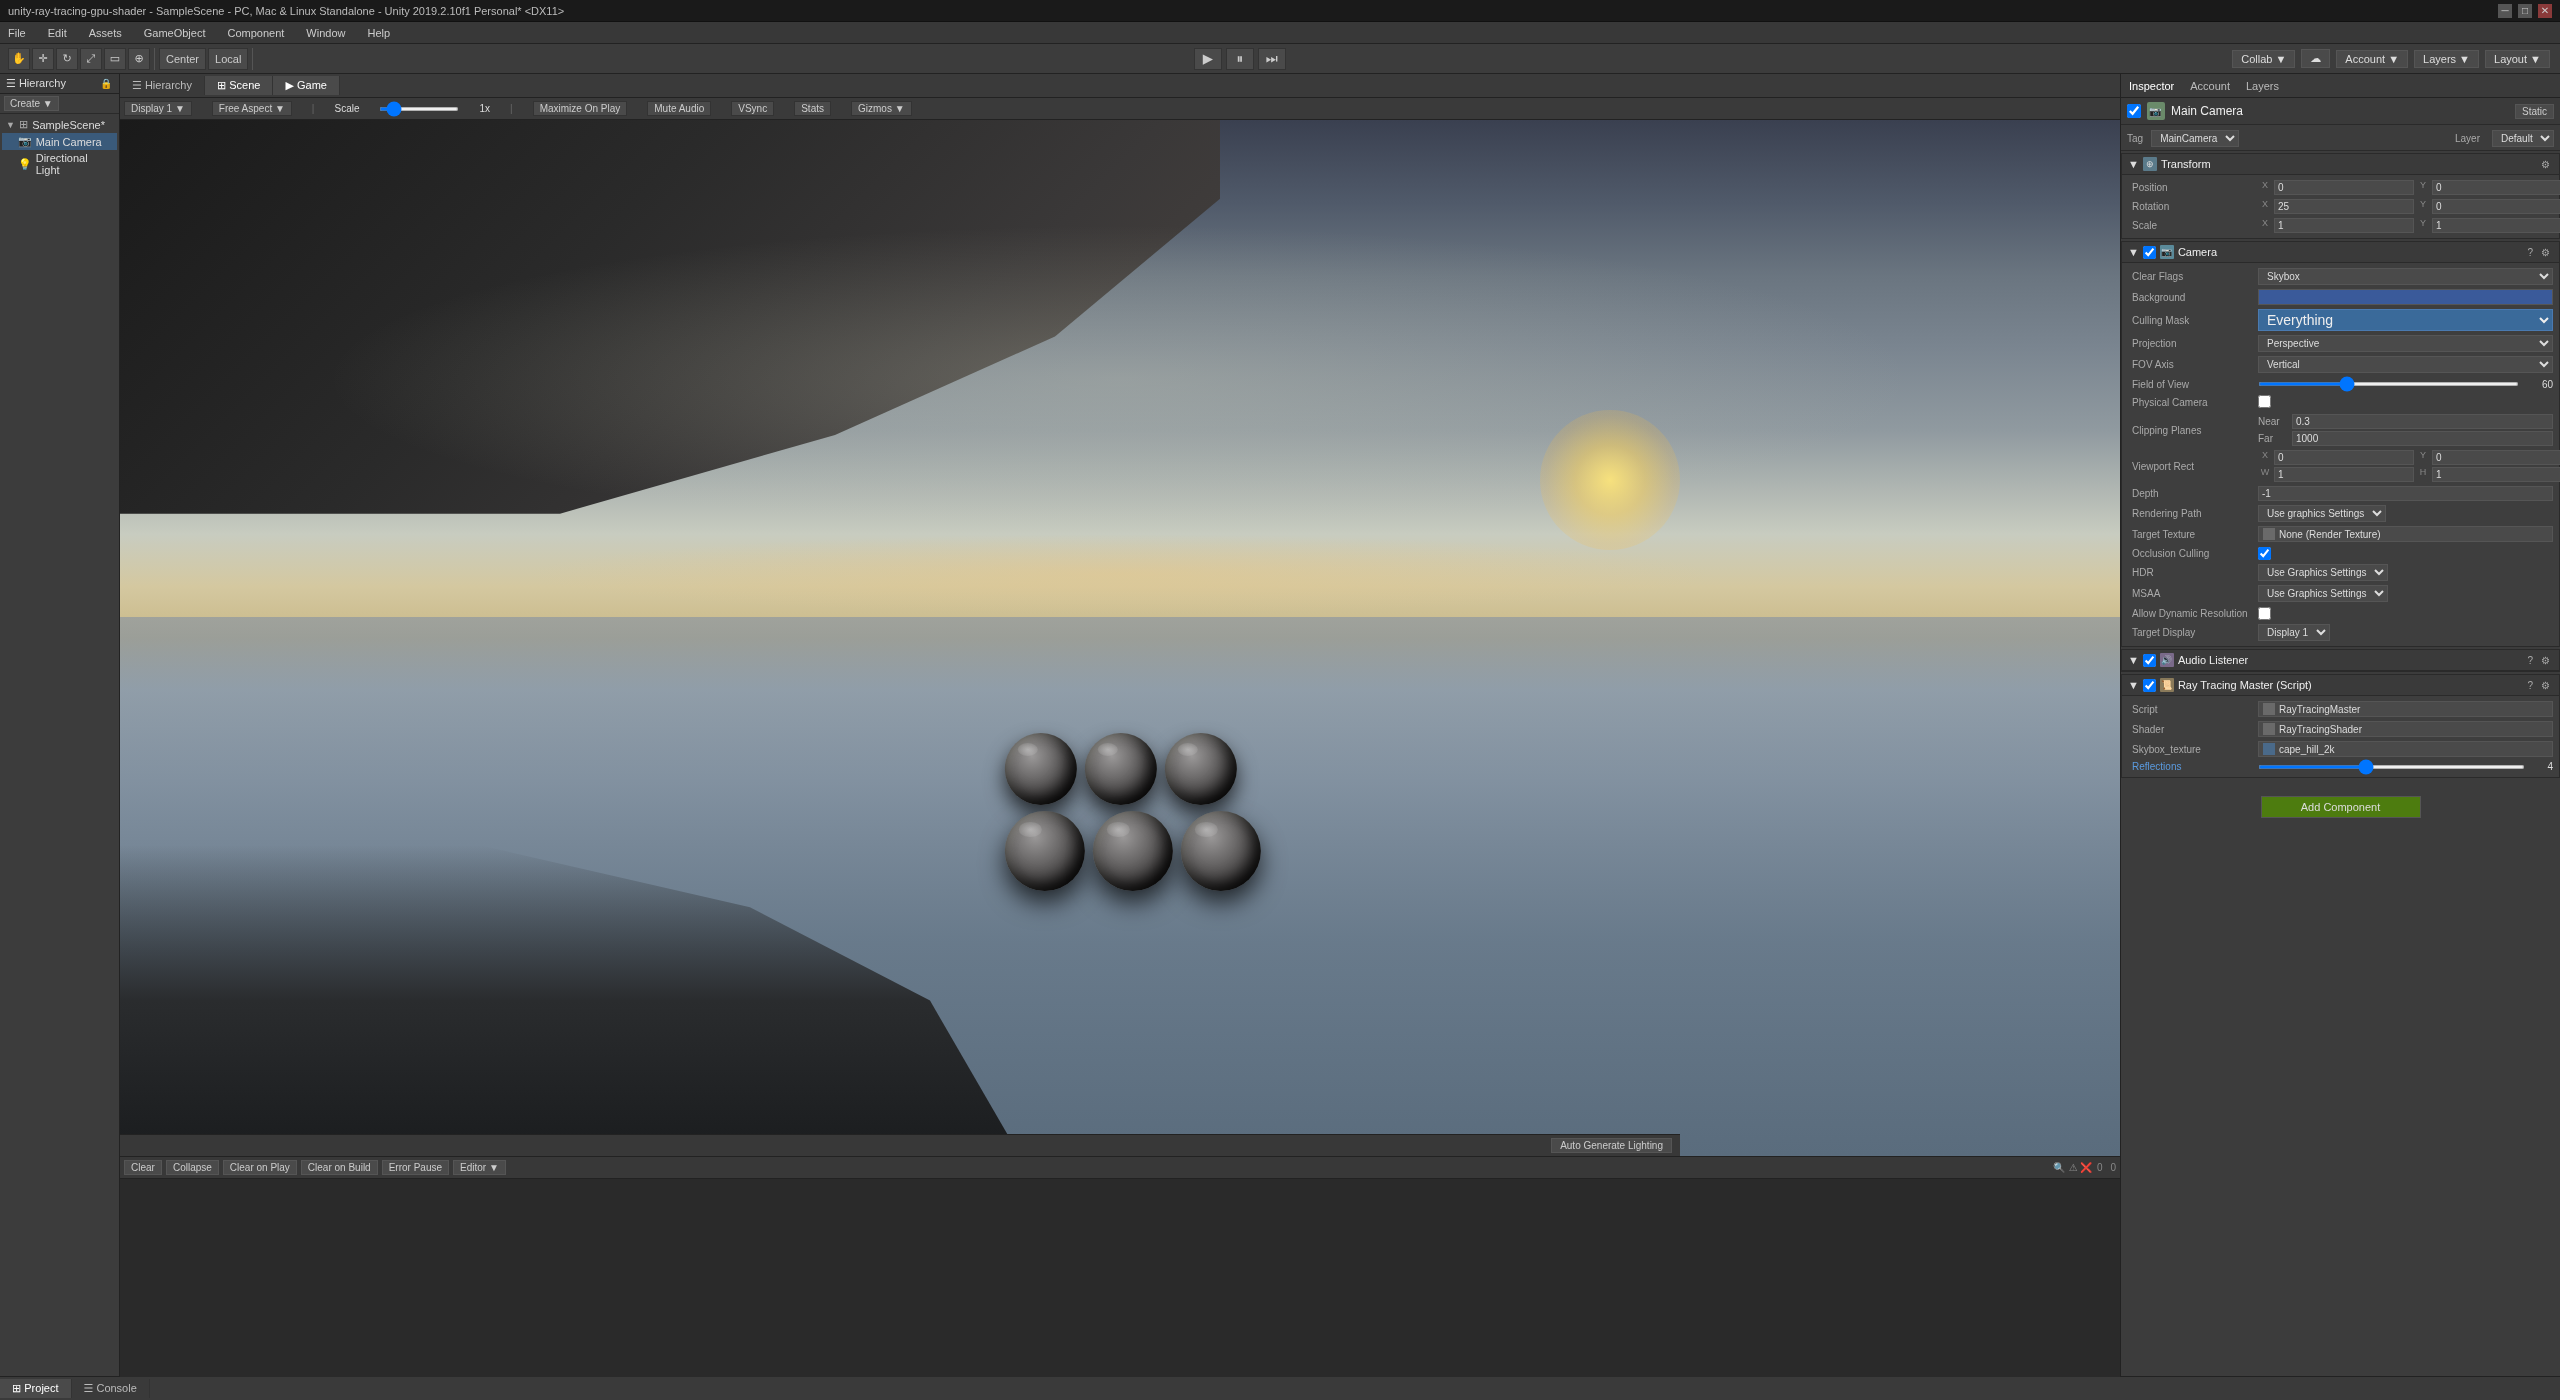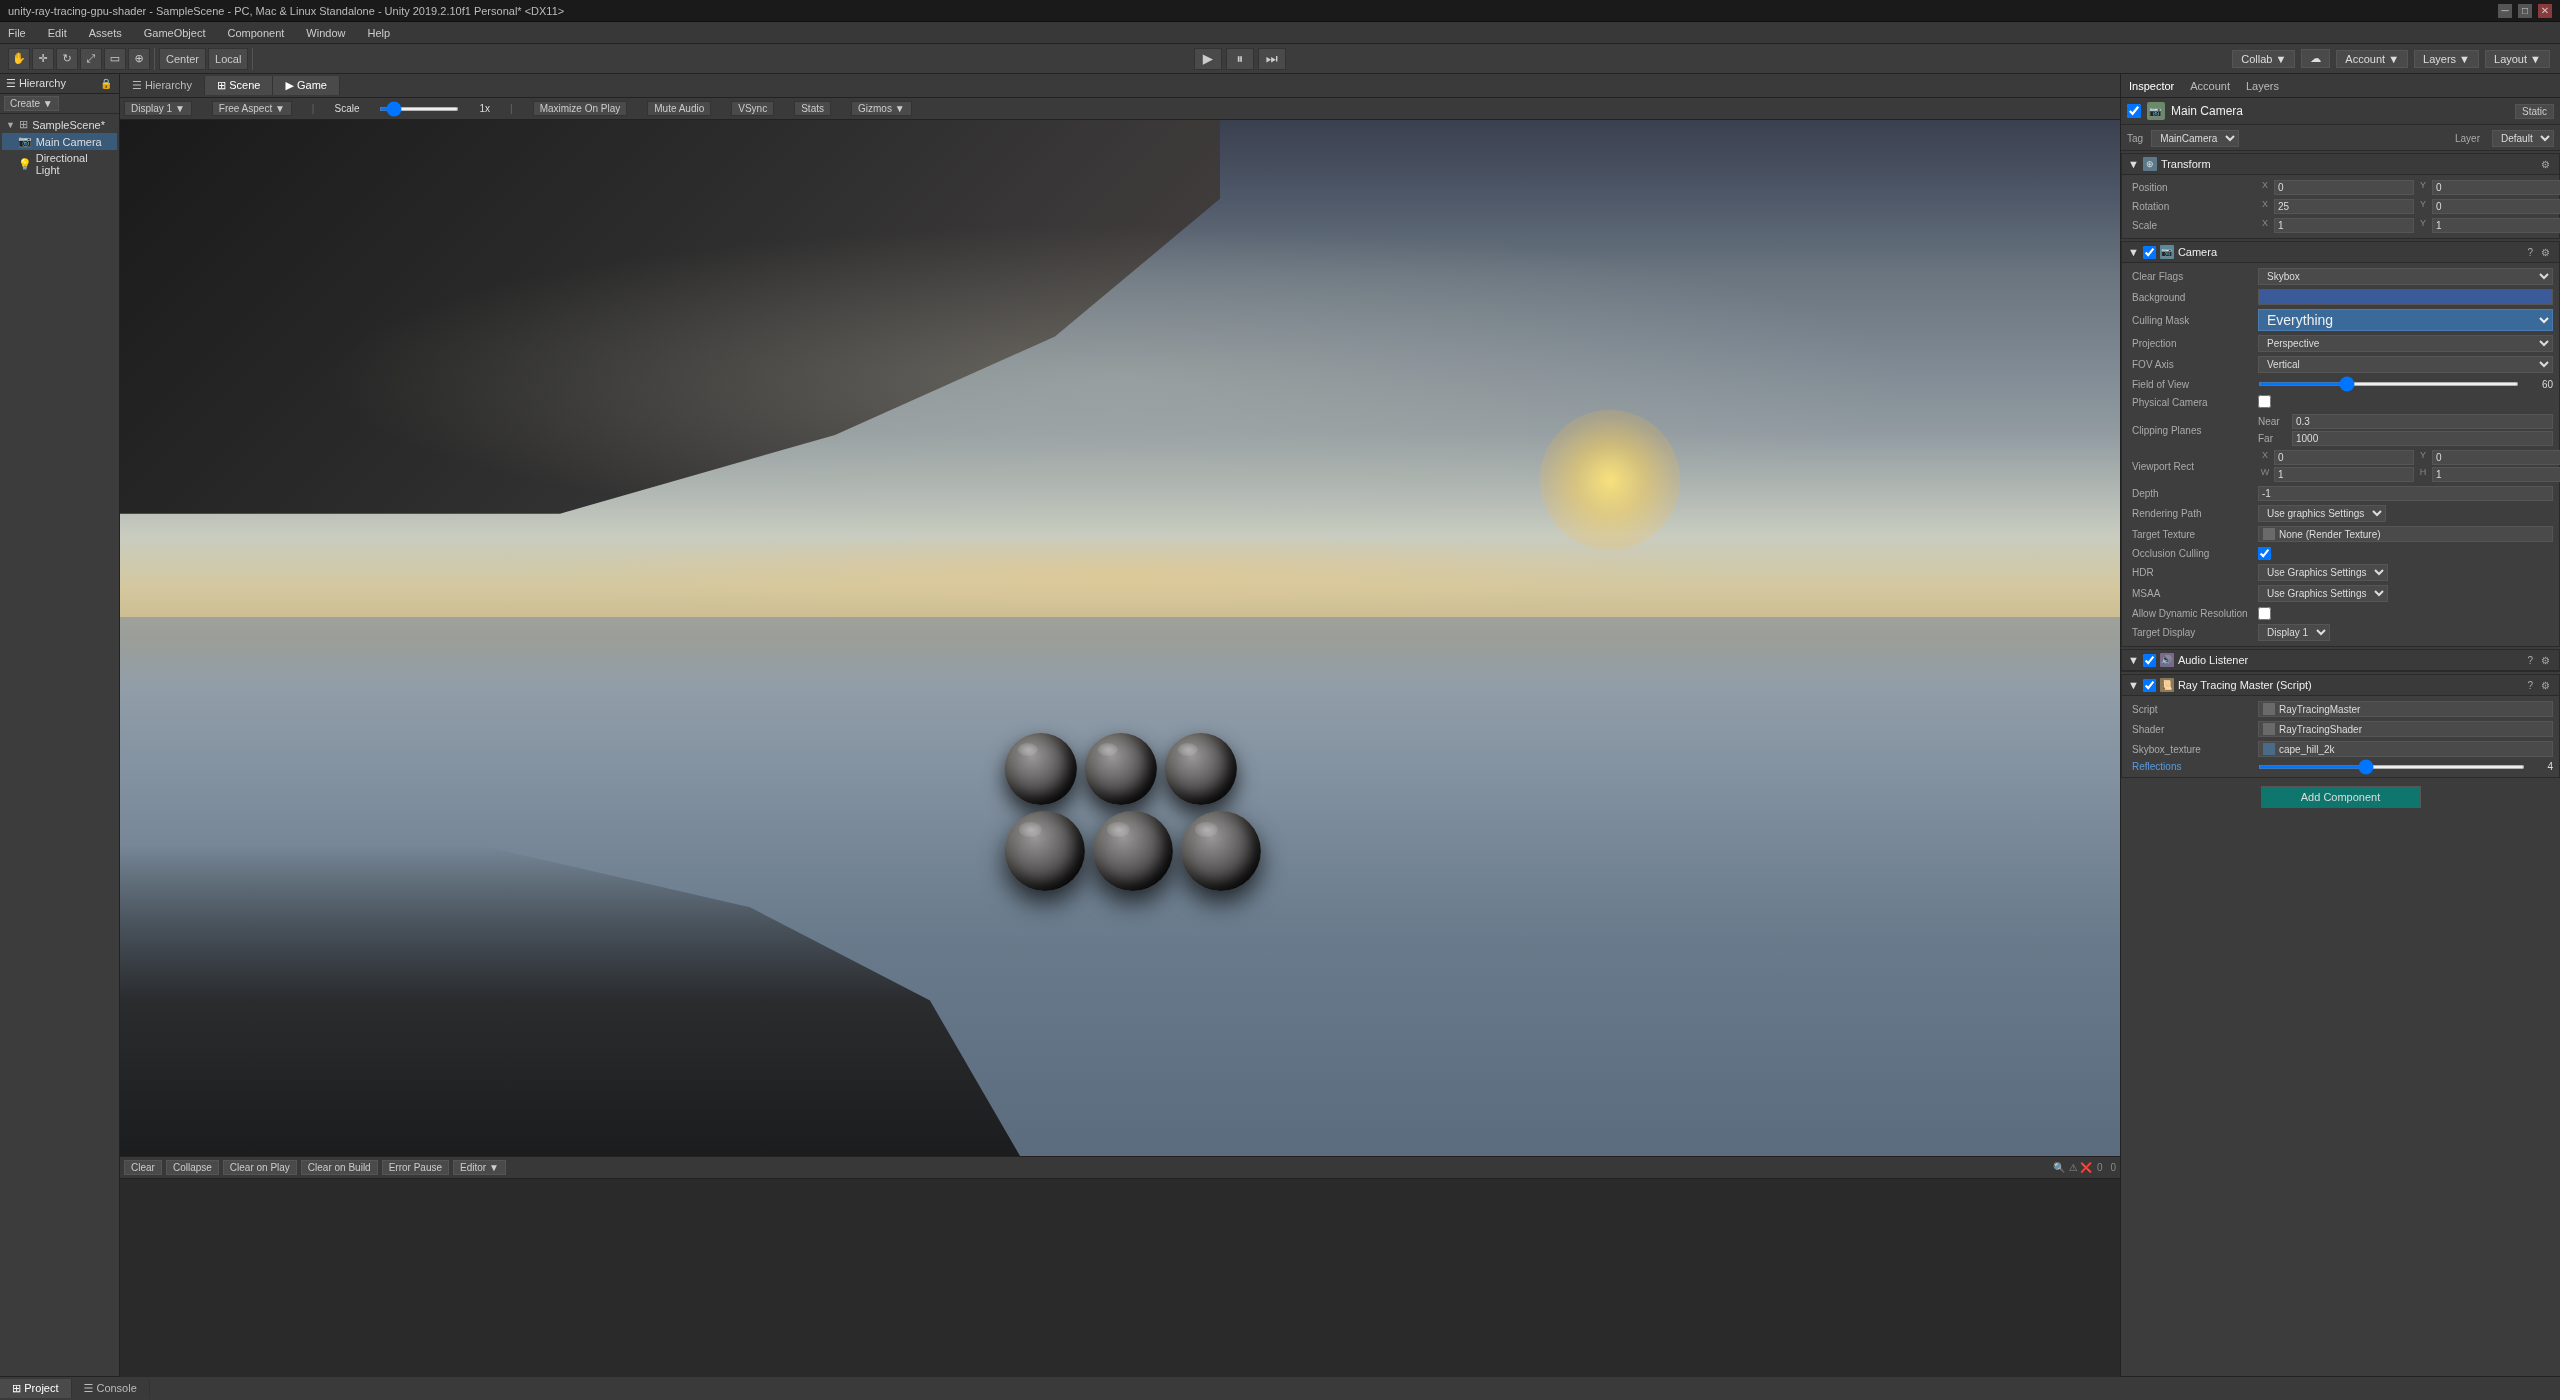--- a/index.html
+++ b/index.html
@@ -78,21 +78,21 @@
     .prop-field-blue { background: #3a6a9a; border: 1px solid #4a7ab0; color: #eee; padding: 1px 4px; font-size: 14px; width: 100%; }
     .xyz-row { display: flex; gap: 2px; flex: 1; }
     .xyz-field { flex: 1; background: #4a4a4a; border: 1px solid #555; color: #ddd; padding: 1px 3px; font-size: 10px; }
     .xyz-label { font-size: 9px; color: #888; width: 14px; text-align: center; }
     .slider-row { display: flex; align-items: center; gap: 4px; flex: 1; }
     .slider-val { width: 30px; text-align: right; font-size: 10px; color: #ddd; }
     .use-gfx { background: #4a4a4a; border: 1px solid #555; color: #ddd; padding: 1px 4px; font-size: 10px; min-width: 120px; }
     .display-select { background: #4a4a4a; border: 1px solid #555; color: #ddd; padding: 1px 4px; font-size: 10px; }
     .texture-field { background: #4a4a4a; border: 1px solid #555; color: #ddd; padding: 1px 4px; font-size: 10px; display: flex; align-items: center; gap: 4px; }
     .texture-icon { width: 12px; height: 12px; background: #6a6a6a; display: inline-block; }
-    .add-comp-btn { background: #0f766e; border: 1px solid #555; color: #ddd; padding: 4px 16px; font-size: 11px; cursor: pointer; display: block; margin: 8px auto; min-width: 160px; text-align: center; }
+    .add-comp-btn { background: #4d7c0f; border: 1px solid #555; color: #ddd; padding: 4px 16px; font-size: 11px; cursor: pointer; display: block; margin: 18px auto; min-width: 160px; text-align: center; }
     .reflections-row { display: flex; align-items: center; padding: 2px 2px; }
     .reflections-label { width: 130px; font-size: 10px; color: #5a9adf; flex-shrink: 0; padding-left: 4px; }
     .reflections-val { width: 20px; text-align: right; font-size: 10px; color: #ddd; margin-left: 4px; }
     
     
     #bottom-bar { height: 24px; background: #3a3a3a; border-top: 1px solid #222; display: flex; align-items: center; }
     #bottom-tabs { display: flex; }
     .bottom-tab { padding: 3px 12px; font-size: 11px; cursor: pointer; color: #bbb; border-right: 1px solid #333; }
     .bottom-tab.active { background: #4a4a4a; color: #fff; }
     
@@ -253,20 +253,23 @@
             </div>
             <div style="width:80px; height:80px; border-radius:50%; background: radial-gradient(circle at 38% 32%, #9a9898 0%, #6a6868 35%, #3a3838 70%, #1e1c1c 100%); box-shadow: inset -6px -6px 16px rgba(0,0,0,0.9), inset 3px 3px 8px rgba(200,200,180,0.25), 0 12px 24px rgba(0,0,0,0.7); position:relative;">
               <div style="position:absolute; top:14%; left:18%; width:28%; height:18%; background:radial-gradient(ellipse, rgba(255,255,255,0.35) 0%, transparent 100%); border-radius:50%;"></div>
             </div>
             <div style="width:80px; height:80px; border-radius:50%; background: radial-gradient(circle at 38% 32%, #9a9898 0%, #6a6868 35%, #3a3838 70%, #1e1c1c 100%); box-shadow: inset -6px -6px 16px rgba(0,0,0,0.9), inset 3px 3px 8px rgba(200,200,180,0.25), 0 12px 24px rgba(0,0,0,0.7); position:relative;">
               <div style="position:absolute; top:14%; left:18%; width:28%; height:18%; background:radial-gradient(ellipse, rgba(255,255,255,0.35) 0%, transparent 100%); border-radius:50%;"></div>
             </div>
           </div>
         </div>
 
+        <div id="auto-gen-bar">
+          <button style="background:#4a4a4a; border:1px solid #555; color:#ccc; padding:1px 8px; font-size:10px; cursor:pointer;">Auto Generate Lighting</button>
+        </div>
       </div>
     </div>
 
     <div id="console-area">
       <div id="console-toolbar">
         <button class="con-btn">Clear</button>
         <button class="con-btn">Collapse</button>
         <button class="con-btn">Clear on Play</button>
         <button class="con-btn">Clear on Build</button>
         <button class="con-btn">Error Pause</button>

